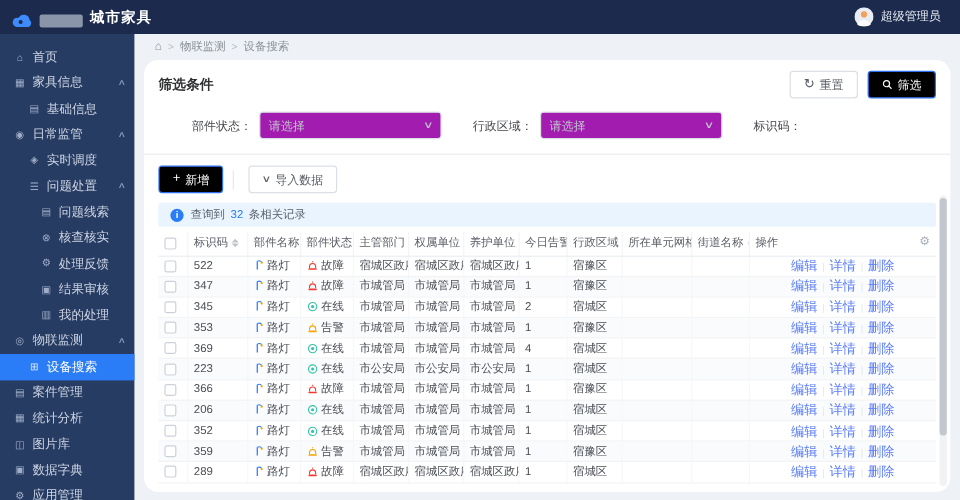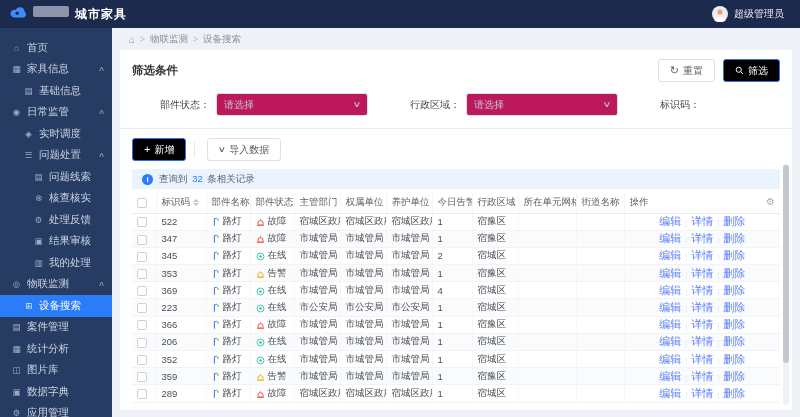--- a/index.html
+++ b/index.html
@@ -3,21 +3,21 @@
 <meta charset="utf-8">
 <title>城市家具</title>
 <style>
   * { margin:0; padding:0; box-sizing:border-box; }
   html,body { width:800px; height:417px; overflow:hidden;
     font-family:"Liberation Sans","DejaVu Sans",sans-serif; background:#eef1f5; }
 
   
   .topbar { position:fixed; top:0; left:0; right:0; height:28px; background:#1c2a4d;
     display:flex; align-items:center; justify-content:space-between; padding:0 16px 0 10px; z-index:20; }
-  .logo { display:flex; align-items:flex-start; gap:6px; color:#fff; font-size:12px; font-weight:bold; letter-spacing:1px; }
+  .logo { display:flex; align-items:flex-end; gap:6px; color:#fff; font-size:12px; font-weight:bold; letter-spacing:1px; }
   .redact { width:36px; height:11px; background:#97a1b4; border-radius:2px; opacity:.9; }
   .user { display:flex; align-items:center; gap:6px; color:#e7eaf2; font-size:10px; }
 
   
   .sidebar { position:fixed; top:28px; left:0; bottom:0; width:112px; background:#273c62;
     padding-top:9px; font-size:10.5px; color:#ccd4e4; z-index:10; }
   .side-item { height:21.5px; display:flex; align-items:center; padding-right:8px; cursor:pointer; }
   .side-item .ic { width:11px; margin-right:5px; text-align:center; font-size:8.5px; color:#9fadc9; flex:none; }
   .side-item .lbl { flex:1; white-space:nowrap; overflow:hidden; }
   .side-item .arrow { font-size:7px; color:#8b9cbd; transform:scaleX(1.4); }
@@ -25,35 +25,35 @@
   .side-item.active { background:#2b7cf7; color:#fff; }
   .side-item.active .ic { color:#dce9ff; }
 
   
   .main { margin-left:112px; padding-top:28px; height:417px; }
   .breadcrumb { height:22px; display:flex; align-items:center; gap:5px; padding:0 17px;
     font-size:9.5px; color:#8a9099; }
   .breadcrumb .sep { color:#b5bac2; font-size:8.5px; }
   .bc-home { font-size:10px; color:#8a9099; cursor:pointer; }
 
-  .card { margin:0 8px; background:#fff; border-radius:2px; height:360px; position:relative;
+  .card { margin:0 8px; background:#fff; border-radius:12px; height:360px; position:relative;
     padding:9px 12px 0; overflow:hidden; }
 
   
   .filter-head { display:flex; justify-content:space-between; align-items:center; }
   .filter-title { font-size:11.5px; font-weight:bold; color:#303133; }
   .btn { height:23px; border:1px solid #dcdfe6; border-radius:3px; background:#fff; color:#5a5e66;
     font-size:10px; display:inline-flex; align-items:center; gap:4px; padding:0 11px; cursor:pointer; }
   .btn.primary { background:#000000; border-color:#2b6ff0; color:#fff; }
   .btn-row { display:flex; gap:8px; }
-  .filter-row { display:flex; align-items:center; gap:42px; margin:11px 0 12px; padding-left:28px; }
+  .filter-row { display:flex; align-items:center; gap:26px; margin:11px 0 12px; padding-left:28px; }
   .field { display:flex; align-items:center; gap:6px; font-size:10px; color:#47494e; }
   .sel { width:152px; height:23px; border:1px solid #dcdfe6; border-radius:3px; display:flex;
     align-items:center; justify-content:space-between; padding:0 7px; color:#bfc4cc; font-size:10px;
-    background:#be185d; cursor:pointer; }
+    background:#a21caf; cursor:pointer; }
   .sel .caret { color:#c0c4cc; font-size:8px; transform:scaleX(1.5); }
   input.txt { width:146px; height:23px; border:1px solid #dcdfe6; border-radius:3px; padding:0 7px;
     font-size:10px; color:#333; outline:none; }
   input.txt::placeholder { color:#bfc4cc; }
   .filter-sep { border-bottom:1px solid #ececec; margin:0 -12px; }
 
   
   .toolbar { display:flex; align-items:center; margin:9px 0 8px; }
   .v-divider { width:1px; height:16px; background:#e4e7ed; margin:0 12px 0 8px; }
   .toolbar .btn + .btn { margin-left:8px; }

